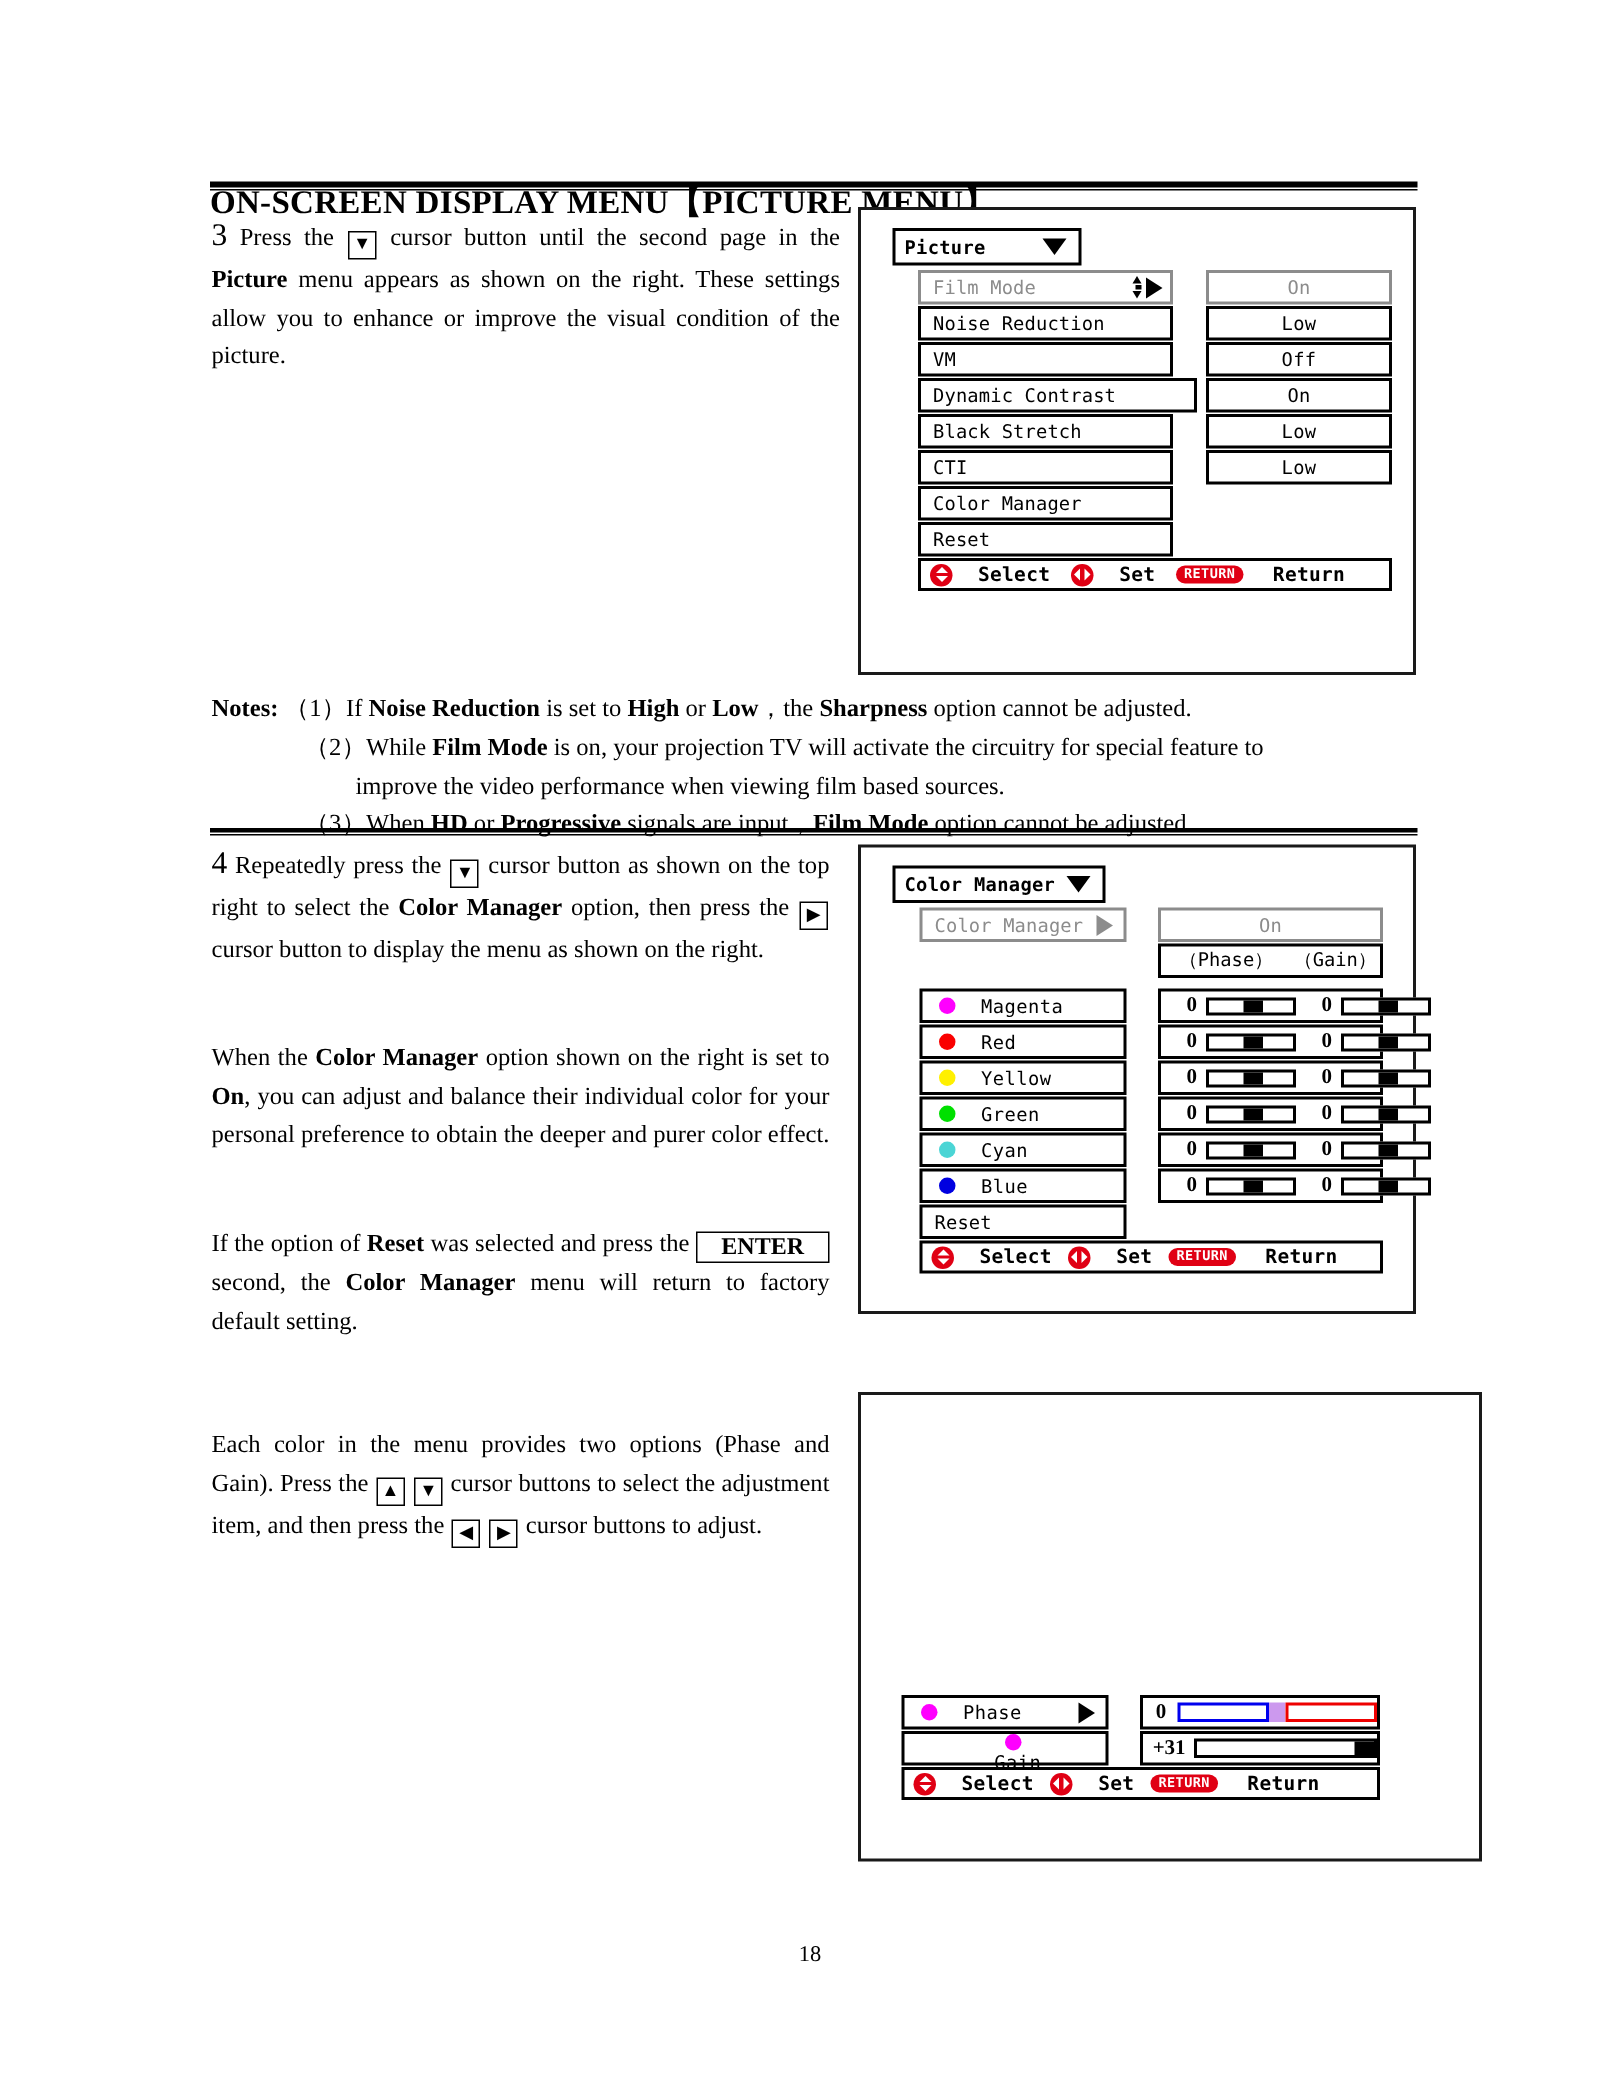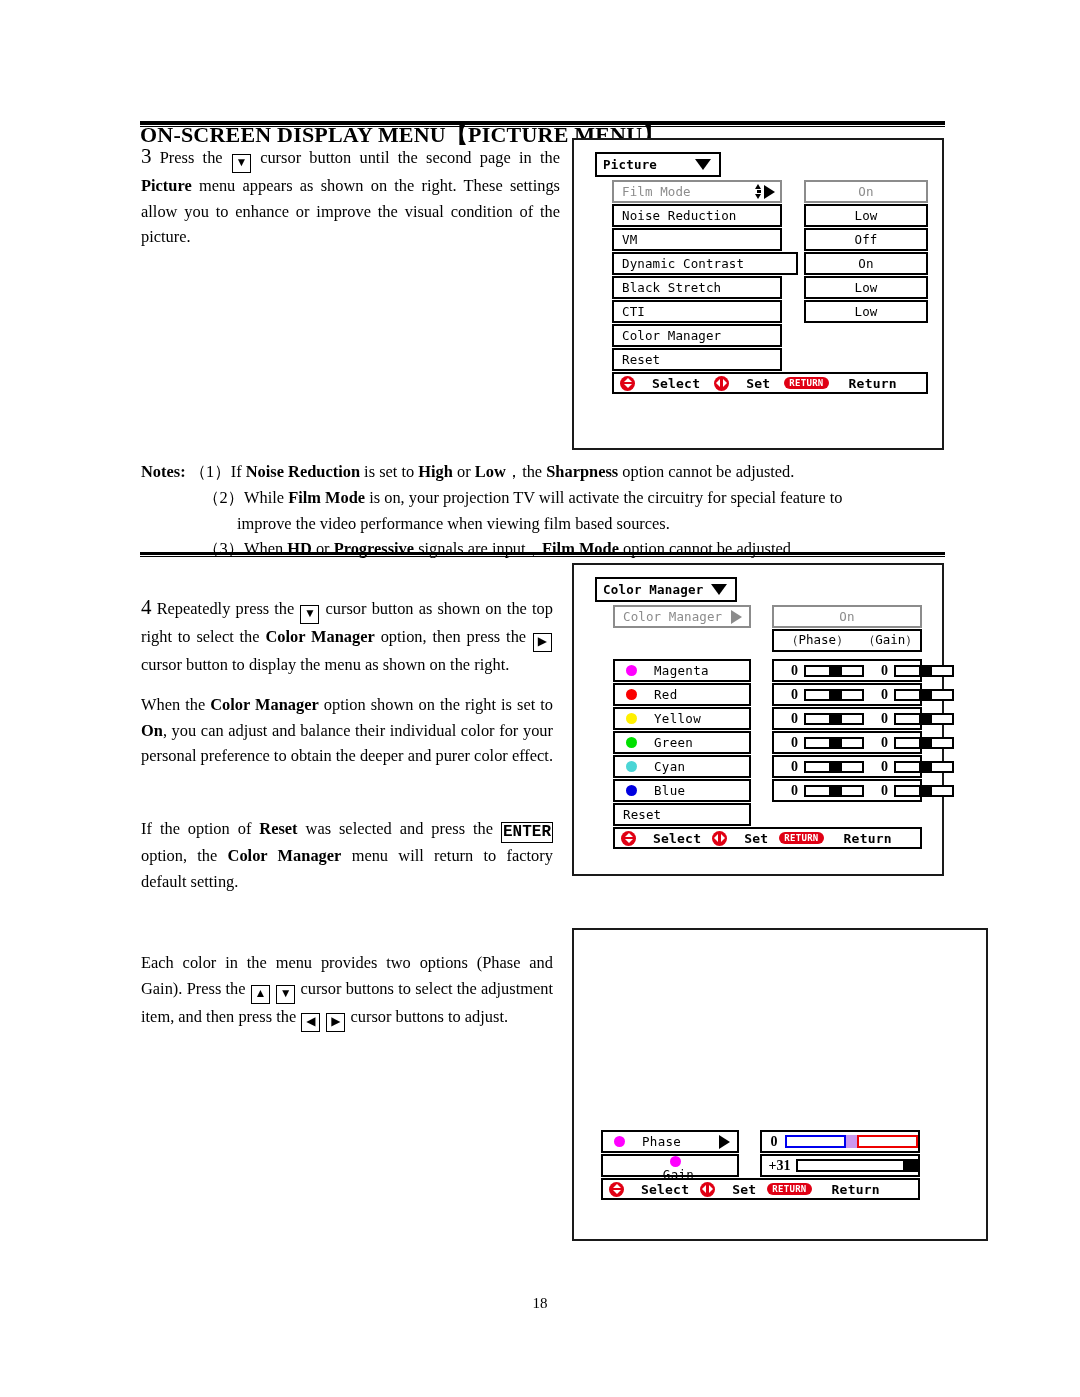--- a/index.html
+++ b/index.html
@@ -50,21 +50,21 @@
     position: absolute;
     font-family: "Liberation Serif", serif;
     font-size: 16.4px;
     line-height: 25.6px;
     text-align: justify;
     color: #000;
   }
   .bodytext b { font-weight: bold; }
 
   #para3 { left: 141px; top: 144px; width: 419px; }
-  #para4 { left: 141px; top: 563px; width: 412px; margin-top: 32px; }
+  #para4 { left: 141px; top: 563px; width: 412px; }
   #para-when { left: 141px; top: 692px; width: 412px; }
   #para-reset { left: 141px; top: 816px; width: 412px; }
   #para-each { left: 141px; top: 950px; width: 412px; }
 
   .step-num {
     font-size: 21px;
     font-family: "Liberation Serif", serif;
   }
 
   
@@ -76,26 +76,25 @@
     line-height: 15px;
     text-align: center;
     vertical-align: -3px;
     font-size: 12px;
     margin: 0 1px;
     background: #fff;
   }
   .enterbox {
     display: inline-block;
     border: 1.6px solid #000;
-    padding: 0px 1px;
+    padding: 0px 16px;
     font-weight: bold;
     font-size: 16px;
     line-height: 19px;
     vertical-align: -2px;
-    font-family: Liberation Mono, monospace;
   }
 
   
   #notes {
     position: absolute;
     left: 141px;
     top: 459px;
     width: 800px;
     font-family: "Liberation Serif", serif;
     font-size: 16.4px;
@@ -388,21 +387,21 @@
   <span>option, then press the</span>
   <span class="keybox">▶</span>
   <span>cursor button to display the menu as shown on the right.</span>
 </div>
 
 <div class="bodytext" id="para-when">
   <span>When the </span><b>Color Manager</b><span> option shown on the right is set to </span><b>On</b><span>, you can adjust and balance their individual color for your personal preference to obtain the deeper and purer color effect.</span>
 </div>
 
 <div class="bodytext" id="para-reset">
-  <span>If the option of </span><b>Reset</b><span> was selected and press the </span><span class="enterbox">ENTER</span><span> option, the </span><b>Color Manager</b><span> menu will return to factory default setting.</span>
+  <span>If the option of </span><b>Reset</b><span> was selected and press the </span><span class="enterbox">ENTER</span><span> second, the </span><b>Color Manager</b><span> menu will return to factory default setting.</span>
 </div>
 
 <div class="bodytext" id="para-each">
   <span>Each color in the menu provides two options (Phase and Gain). Press the </span><span class="keybox">▲</span> <span class="keybox">▼</span><span> cursor buttons to select the adjustment item, and then press the </span><span class="keybox">◀</span> <span class="keybox">▶</span><span> cursor buttons to adjust.</span>
 </div>
 
 <div class="osd-panel" id="panel1">
 
   <div class="osd-box osd-title" style="left:21px; top:12px; width:126px; height:25px;">
     <span>Picture</span>

